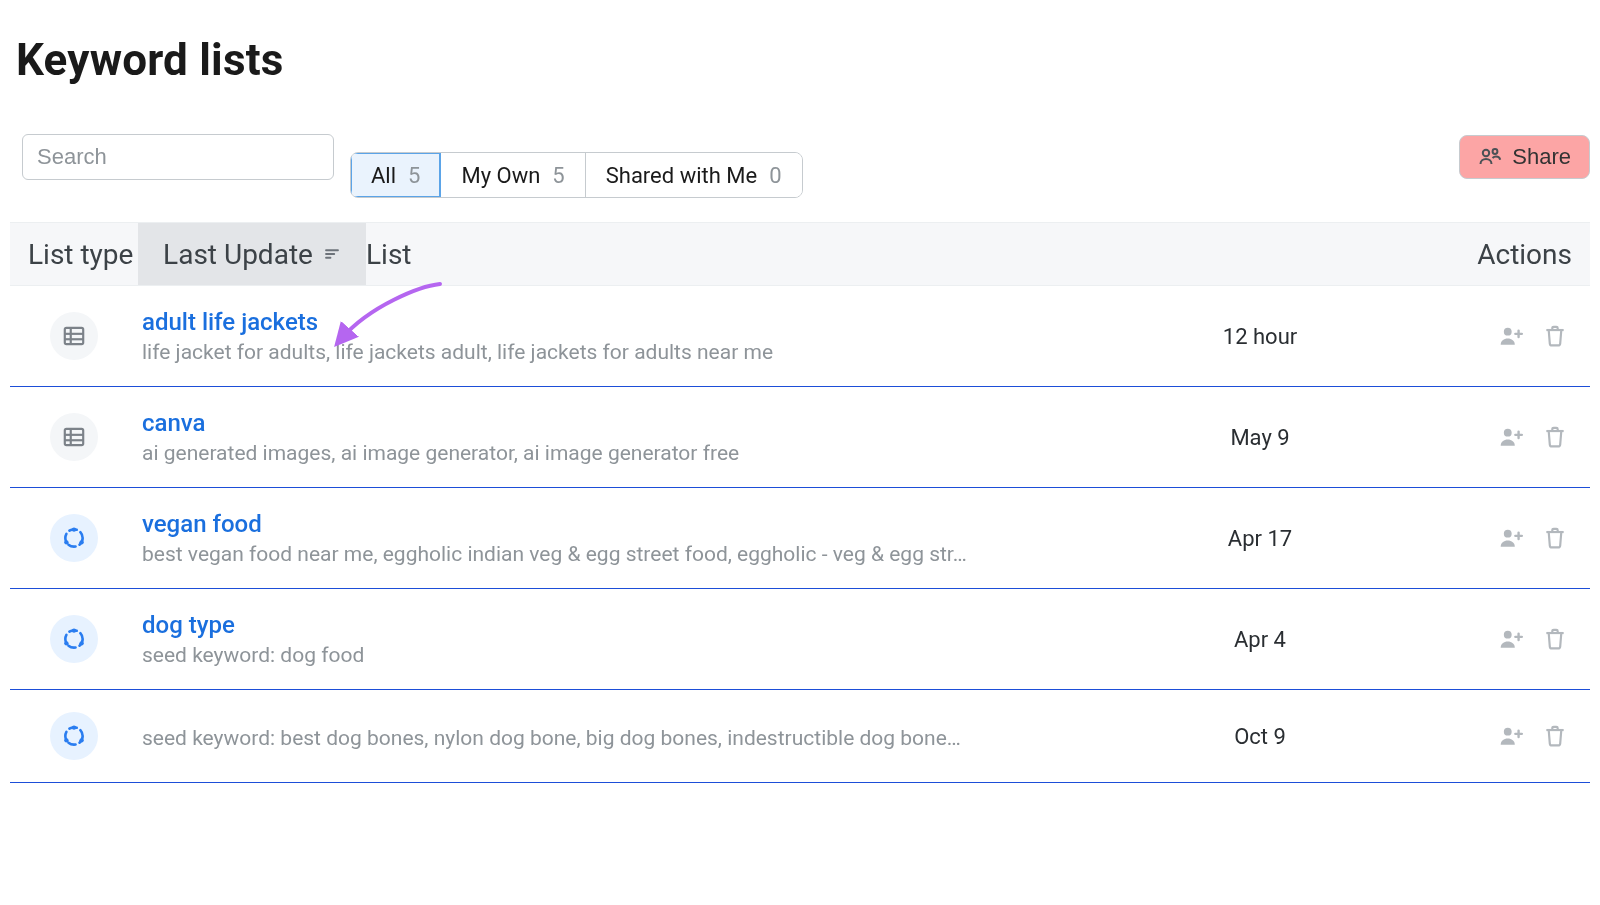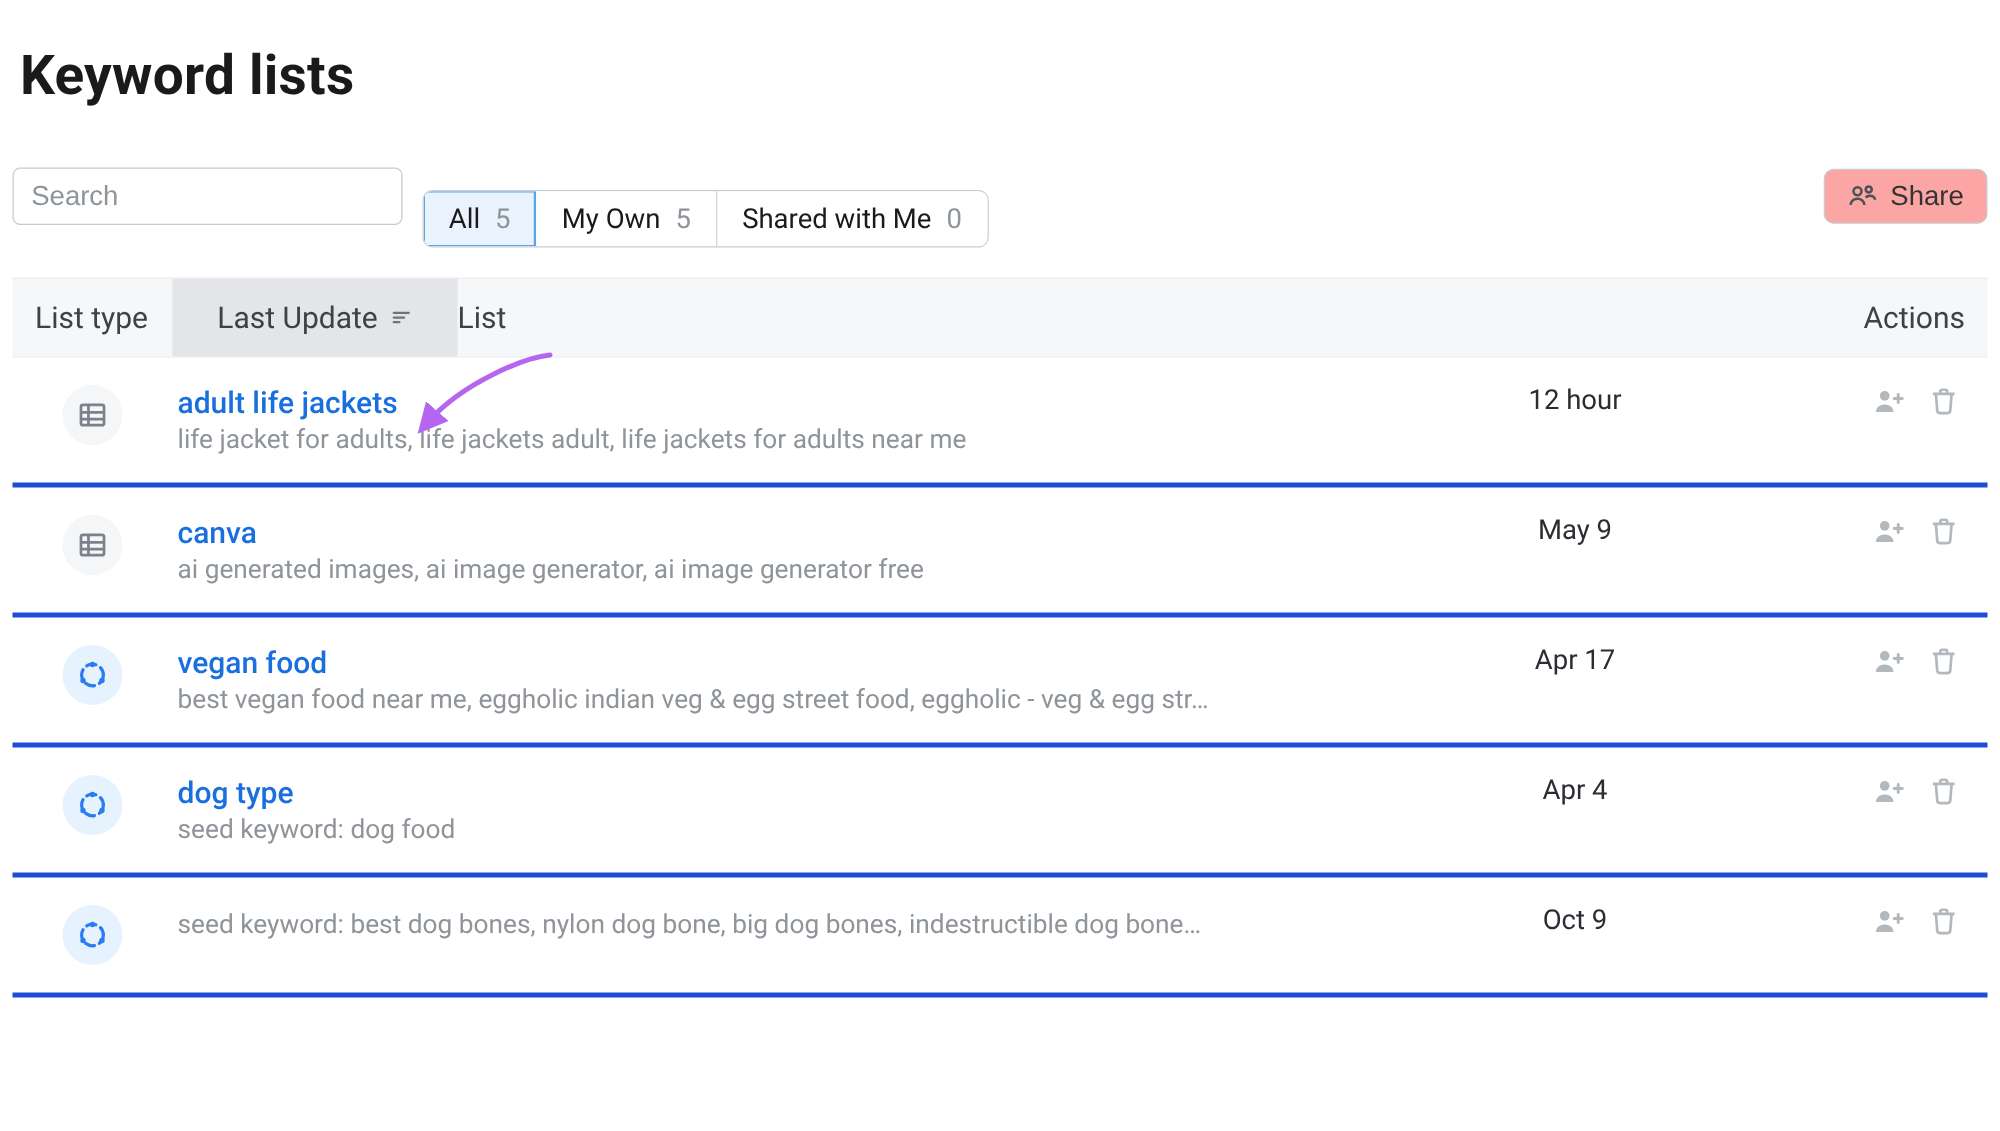--- a/index.html
+++ b/index.html
@@ -29,20 +29,21 @@
   .page-title{font-size:44px;font-weight:700;letter-spacing:0.2px;margin:6px 0 30px 6px;}
 
   .toolbar{display:flex;align-items:center;gap:16px;margin-bottom:24px;}
   .spacer{flex:1;}
 
   
   .search{
     display:flex;align-items:stretch;height:46px;width:312px;
     border:1px solid var(--border-strong);border-radius:6px;overflow:hidden;
     background:#fff;
+    margin-left:12px;
   }
   .search input{
     flex:1;border:none;outline:none;font-size:22px;color:var(--text);
     padding:0 14px;background:transparent;
   }
   .search input::placeholder{color:var(--muted);}
 
   
   .tabs{
     display:flex;align-items:stretch;height:46px;
@@ -71,25 +72,25 @@
   
   .table{width:100%;}
   .thead{
     display:flex;align-items:center;background:var(--bg-head);
     height:64px;border-top:1px solid #eceff1;border-bottom:1px solid #eceff1;position:relative;
   }
   .col-type{width:128px;padding-left:18px;}
   .col-list{flex:1;}
   .col-update{width:228px;text-align:center;display:flex;align-items:center;justify-content:center;gap:10px;}
   .col-actions{width:216px;text-align:right;padding-right:18px;}
-  .th{font-size:24px;color:#3c4247;}
+  .th{font-size:28px;color:#3c4247;}
   .th.update{background:var(--bg-head-active);height:100%;}
 
   .row{
-    display:flex;align-items:flex-start;padding:22px 0;border-bottom:4px solid #1d4ed8;
+    display:flex;align-items:center;padding:22px 0;border-bottom:1px solid #1d4ed8;
   }
   .type-icon{
     width:48px;height:48px;border-radius:50%;background:var(--bg-soft);
     display:flex;align-items:center;justify-content:center;margin-left:22px;
   }
   .type-icon.blue{background:var(--blue-soft);}
   .list-cell{flex:1;padding-left:4px;min-width:0;}
   .list-title{font-size:24px;color:var(--link);font-weight:500;cursor:pointer;}
   .list-sub{font-size:21px;color:var(--muted);margin-top:4px;white-space:nowrap;overflow:hidden;text-overflow:ellipsis;max-width:860px;}
   .update-cell{width:228px;text-align:center;font-size:22px;color:#2a2e32;}

